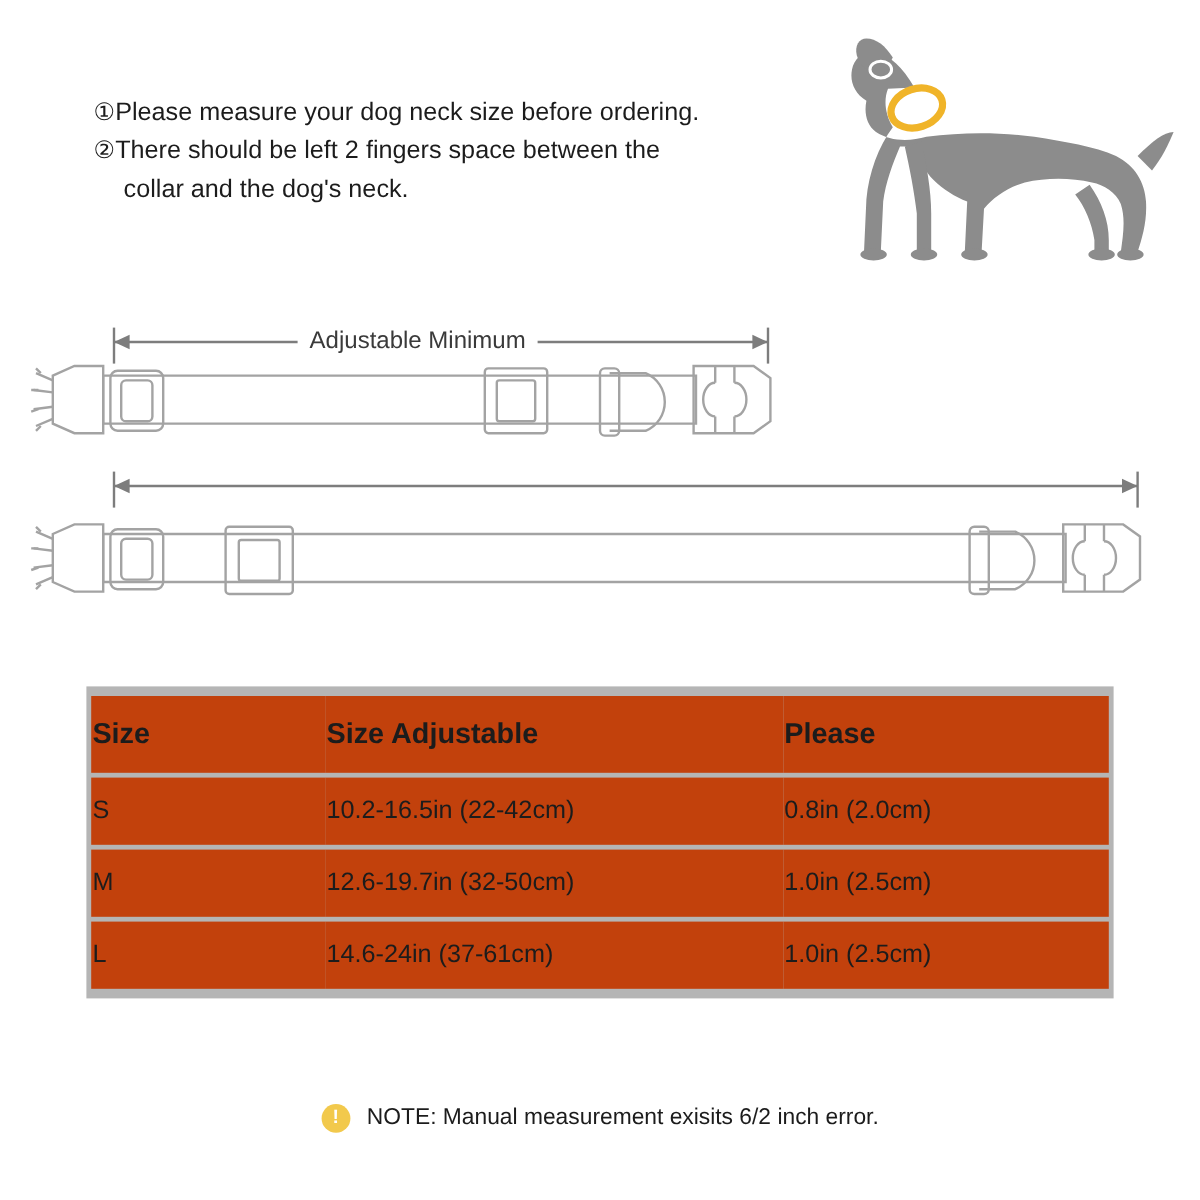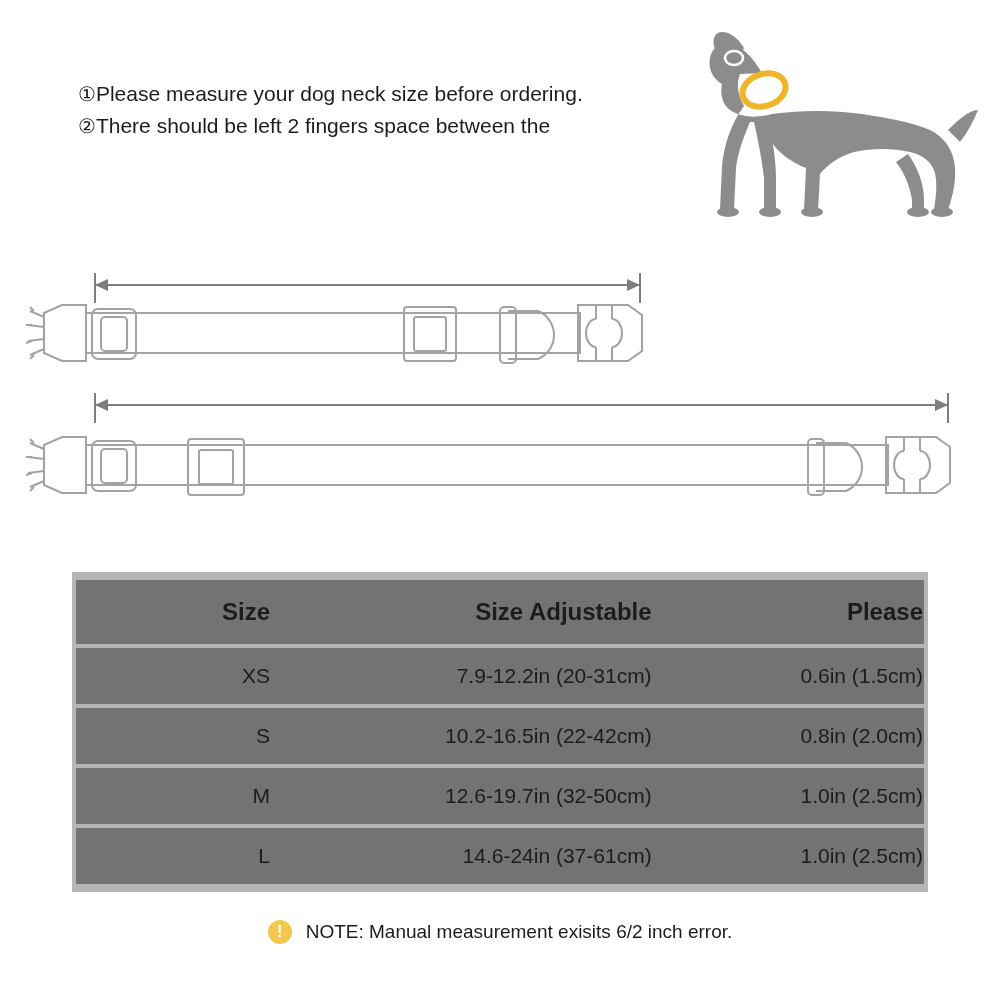--- a/index.html
+++ b/index.html
@@ -81,22 +81,22 @@
     box-sizing: border-box;
   }
   table.size-table {
     width: 100%;
     border-collapse: separate;
     border-spacing: 0 4px;
     table-layout: fixed;
   }
   table.size-table th,
   table.size-table td {
-    background: #737373;
-    text-align: right;
+    background: #c2410c;
+    text-align: left;
     font-weight: normal;
     color: #1c1c1c;
     height: 54px;
     vertical-align: middle;
     margin-left: 38px;
   }
   table.size-table th {
     font-size: 24px;
     font-weight: bold;
     height: 62px;
@@ -139,20 +139,23 @@
 </style>
 </head>
 <body>
 
 <div class="instructions">
   <div class="instr-line">
     <span class="instr-num">①</span><span>Please measure your dog neck size before ordering.</span>
   </div>
   <div class="instr-line">
     <span class="instr-num">②</span><span>There should be left 2 fingers space between the</span>
+  </div>
+  <div class="instr-line indent">
+    <span>collar and the dog's neck.</span>
   </div>
 </div>
 
 <div class="dog-wrap">
   <svg width="310" height="215" viewBox="0 0 310 215">
 
     <path d="M90 55 C80 38 70 28 58 26 C48 24 40 30 38 40 C36 50 40 60 50 66
              C48 76 50 86 58 92 C70 100 86 100 100 96
              C130 92 160 92 190 96
              C215 100 240 104 258 112
@@ -234,43 +237,39 @@
       <rect x="188" y="184" width="56" height="56" rx="3"></rect>
       <rect x="199" y="195" width="34" height="34" rx="2"></rect>
       <path d="M816 188 L846 188 A26 26 0 0 1 846 236 L816 236"></path>
       <rect x="808" y="184" width="16" height="56" rx="4"></rect>
       <path d="M886 182 L936 182 L950 192 L950 228 L936 238 L886 238 Z"></path>
       <path d="M904 182 L904 196 M904 224 L904 238 M920 182 L920 196 M920 224 L920 238"></path>
       <path d="M904 196 A10 14 0 0 0 904 224 M920 196 A10 14 0 0 1 920 224"></path>
     </g>
   </svg>
 
+  <div class="dim-label dim-min">Adjustable Minimum</div>
 </div>
 
 <div class="table-wrap">
   <table class="size-table">
     <colgroup>
         <col class="c1">
         <col class="c2">
         <col class="c3">
       </colgroup>
     <thead>
       <tr>
         <th>Size</th>
         <th>Size Adjustable</th>
         <th>Please</th>
       </tr>
     </thead>
     <tbody>
       <tr>
-        <td>XS</td>
-        <td>7.9-12.2in (20-31cm)</td>
-        <td>0.6in (1.5cm)</td>
-      </tr>
-      <tr>
         <td>S</td>
         <td>10.2-16.5in (22-42cm)</td>
         <td>0.8in (2.0cm)</td>
       </tr>
       <tr>
         <td>M</td>
         <td>12.6-19.7in (32-50cm)</td>
         <td>1.0in (2.5cm)</td>
       </tr>
       <tr>

